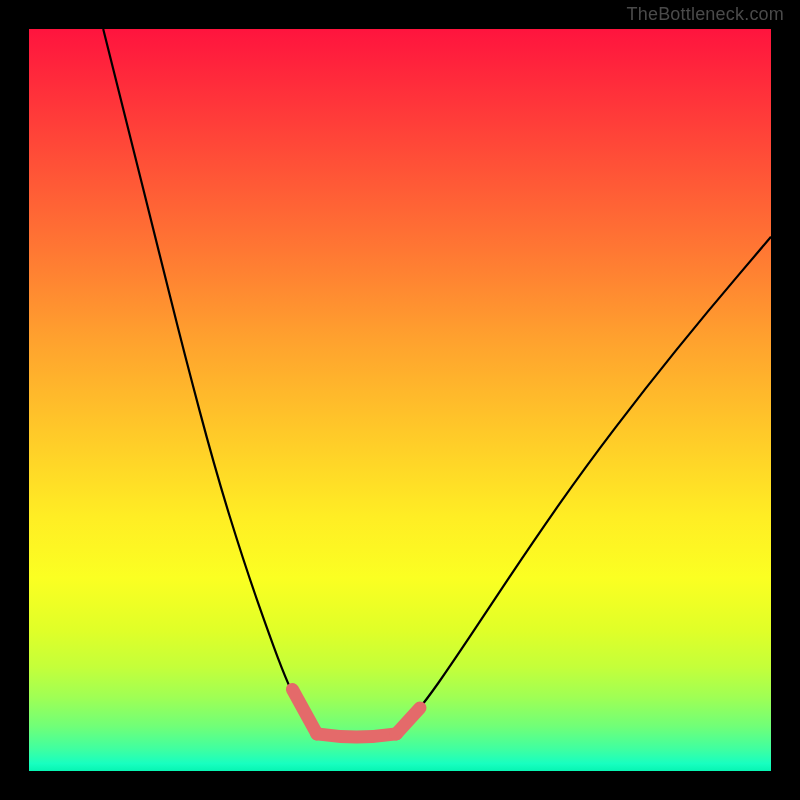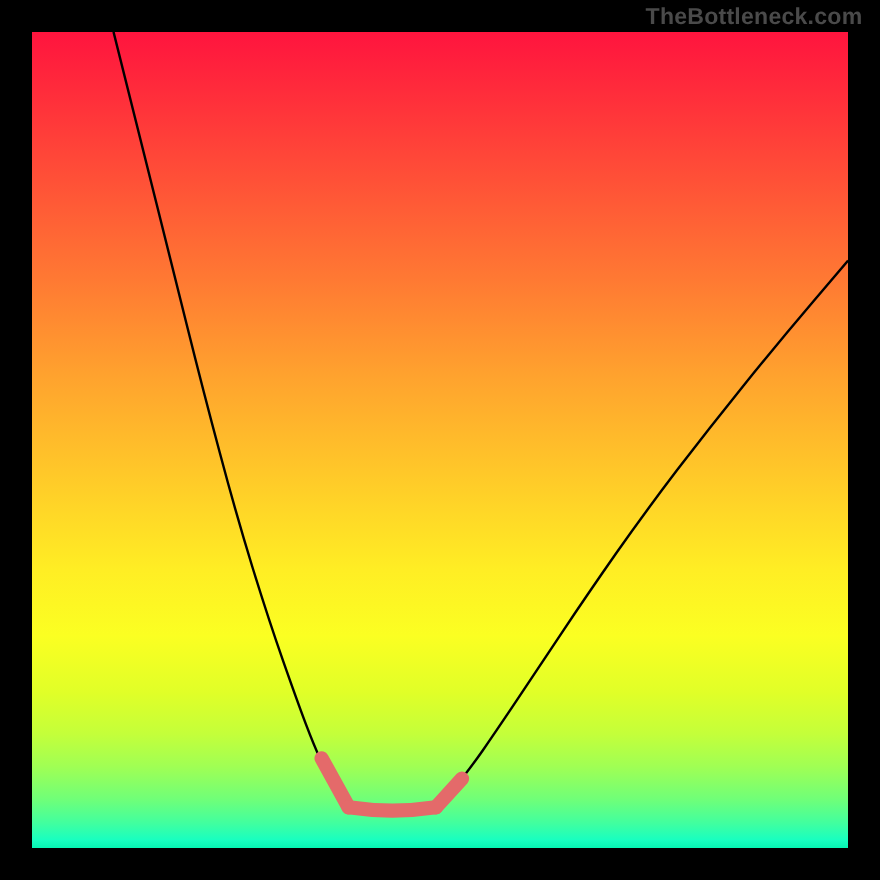--- a/index.html
+++ b/index.html
@@ -48,22 +48,22 @@
       #70ff78 94%,
       #40ffa0 97%,
       #18ffc0 99%,
       #06f5b3 100%);
   }
   .watermark {
     position: absolute;
     top: 4px;
     right: 16px;
     color: #4a4a4a;
-    font-size: 21px;
-    font-weight: 700;
+    font-size: 18px;
+    font-weight: 400;
     letter-spacing: 0.2px;
   }
   svg.curves {
     position: absolute;
     left: 0;
     top: 0;
     width: 742px;
     height: 742px;
   }
 </style>

